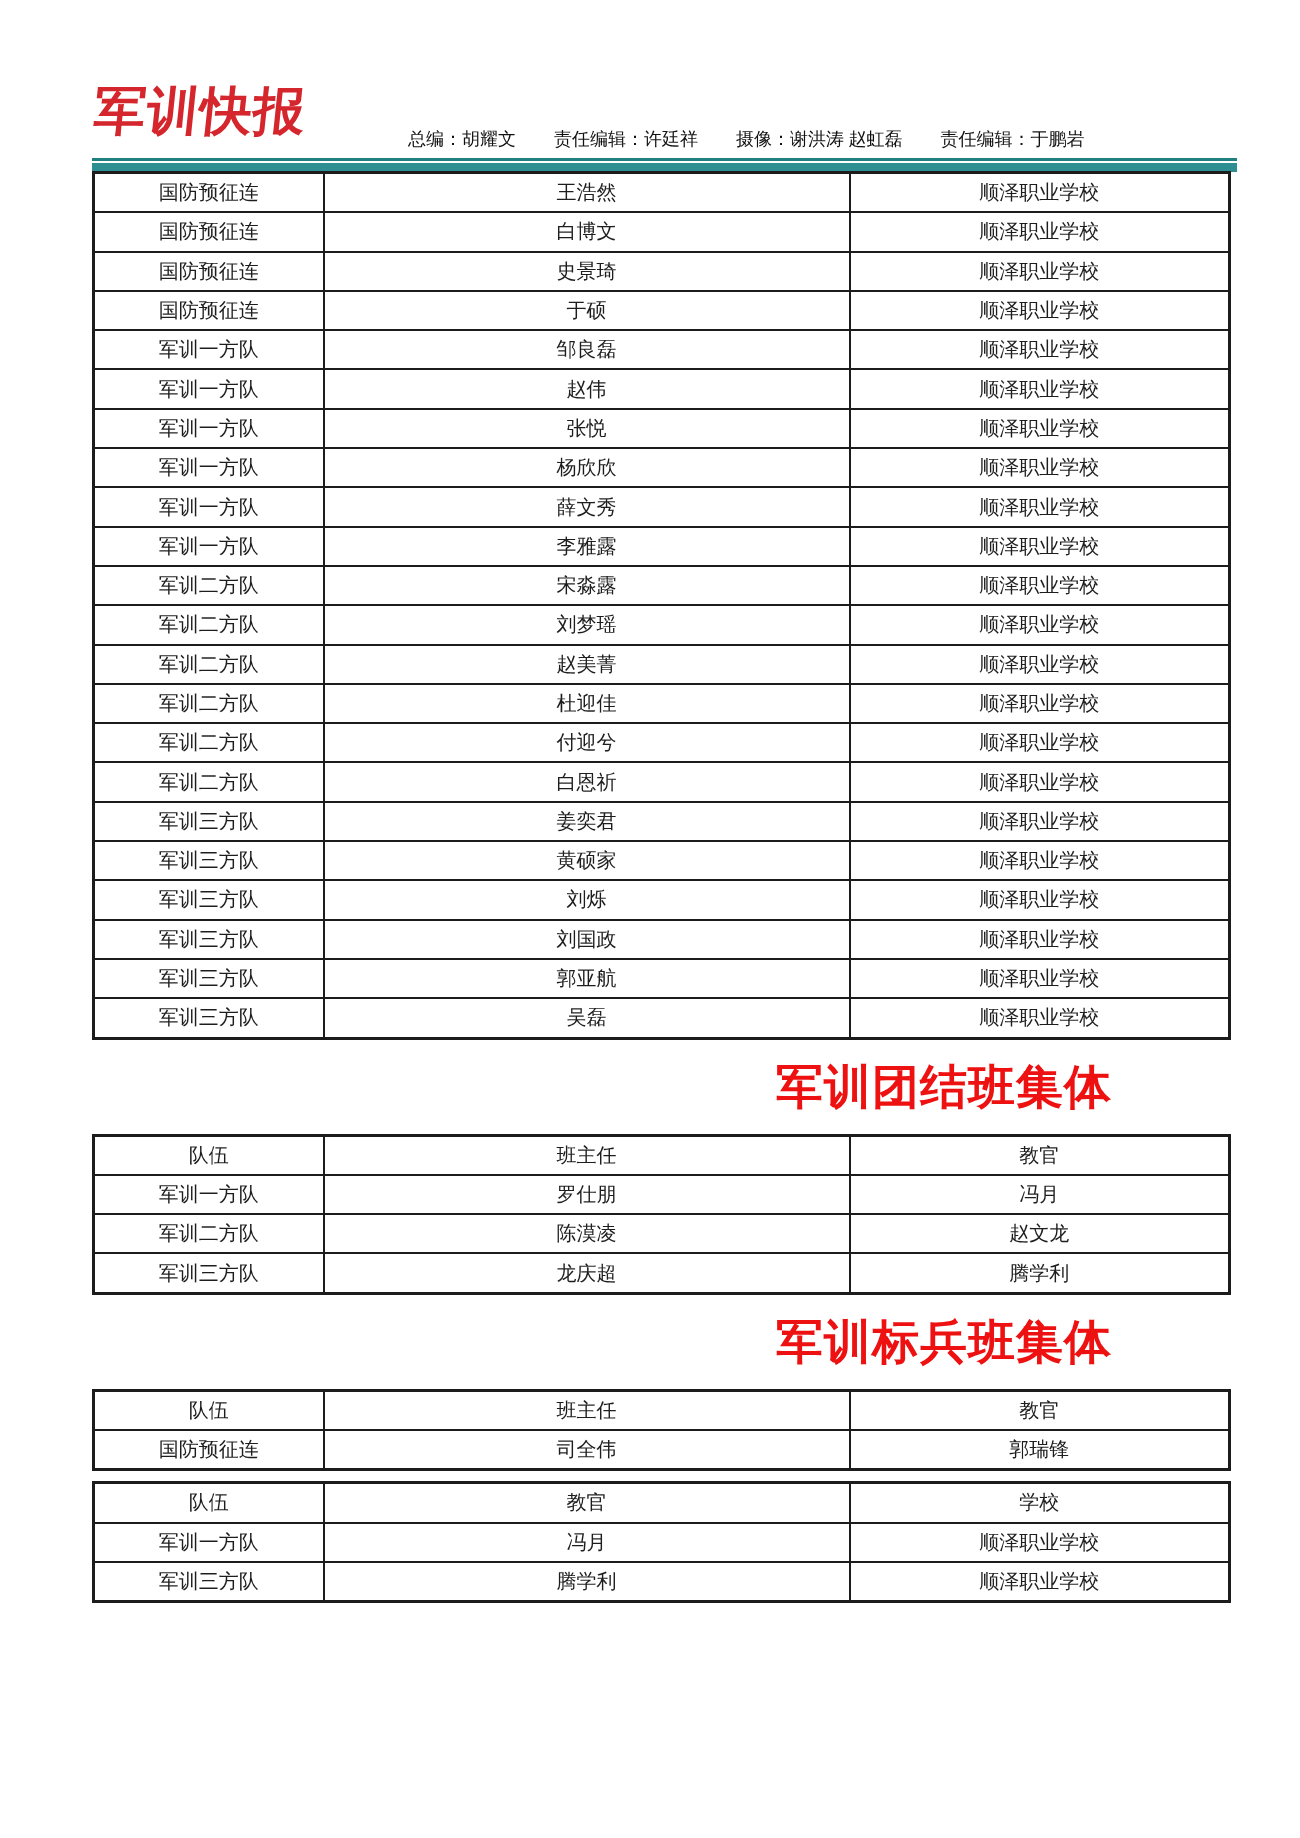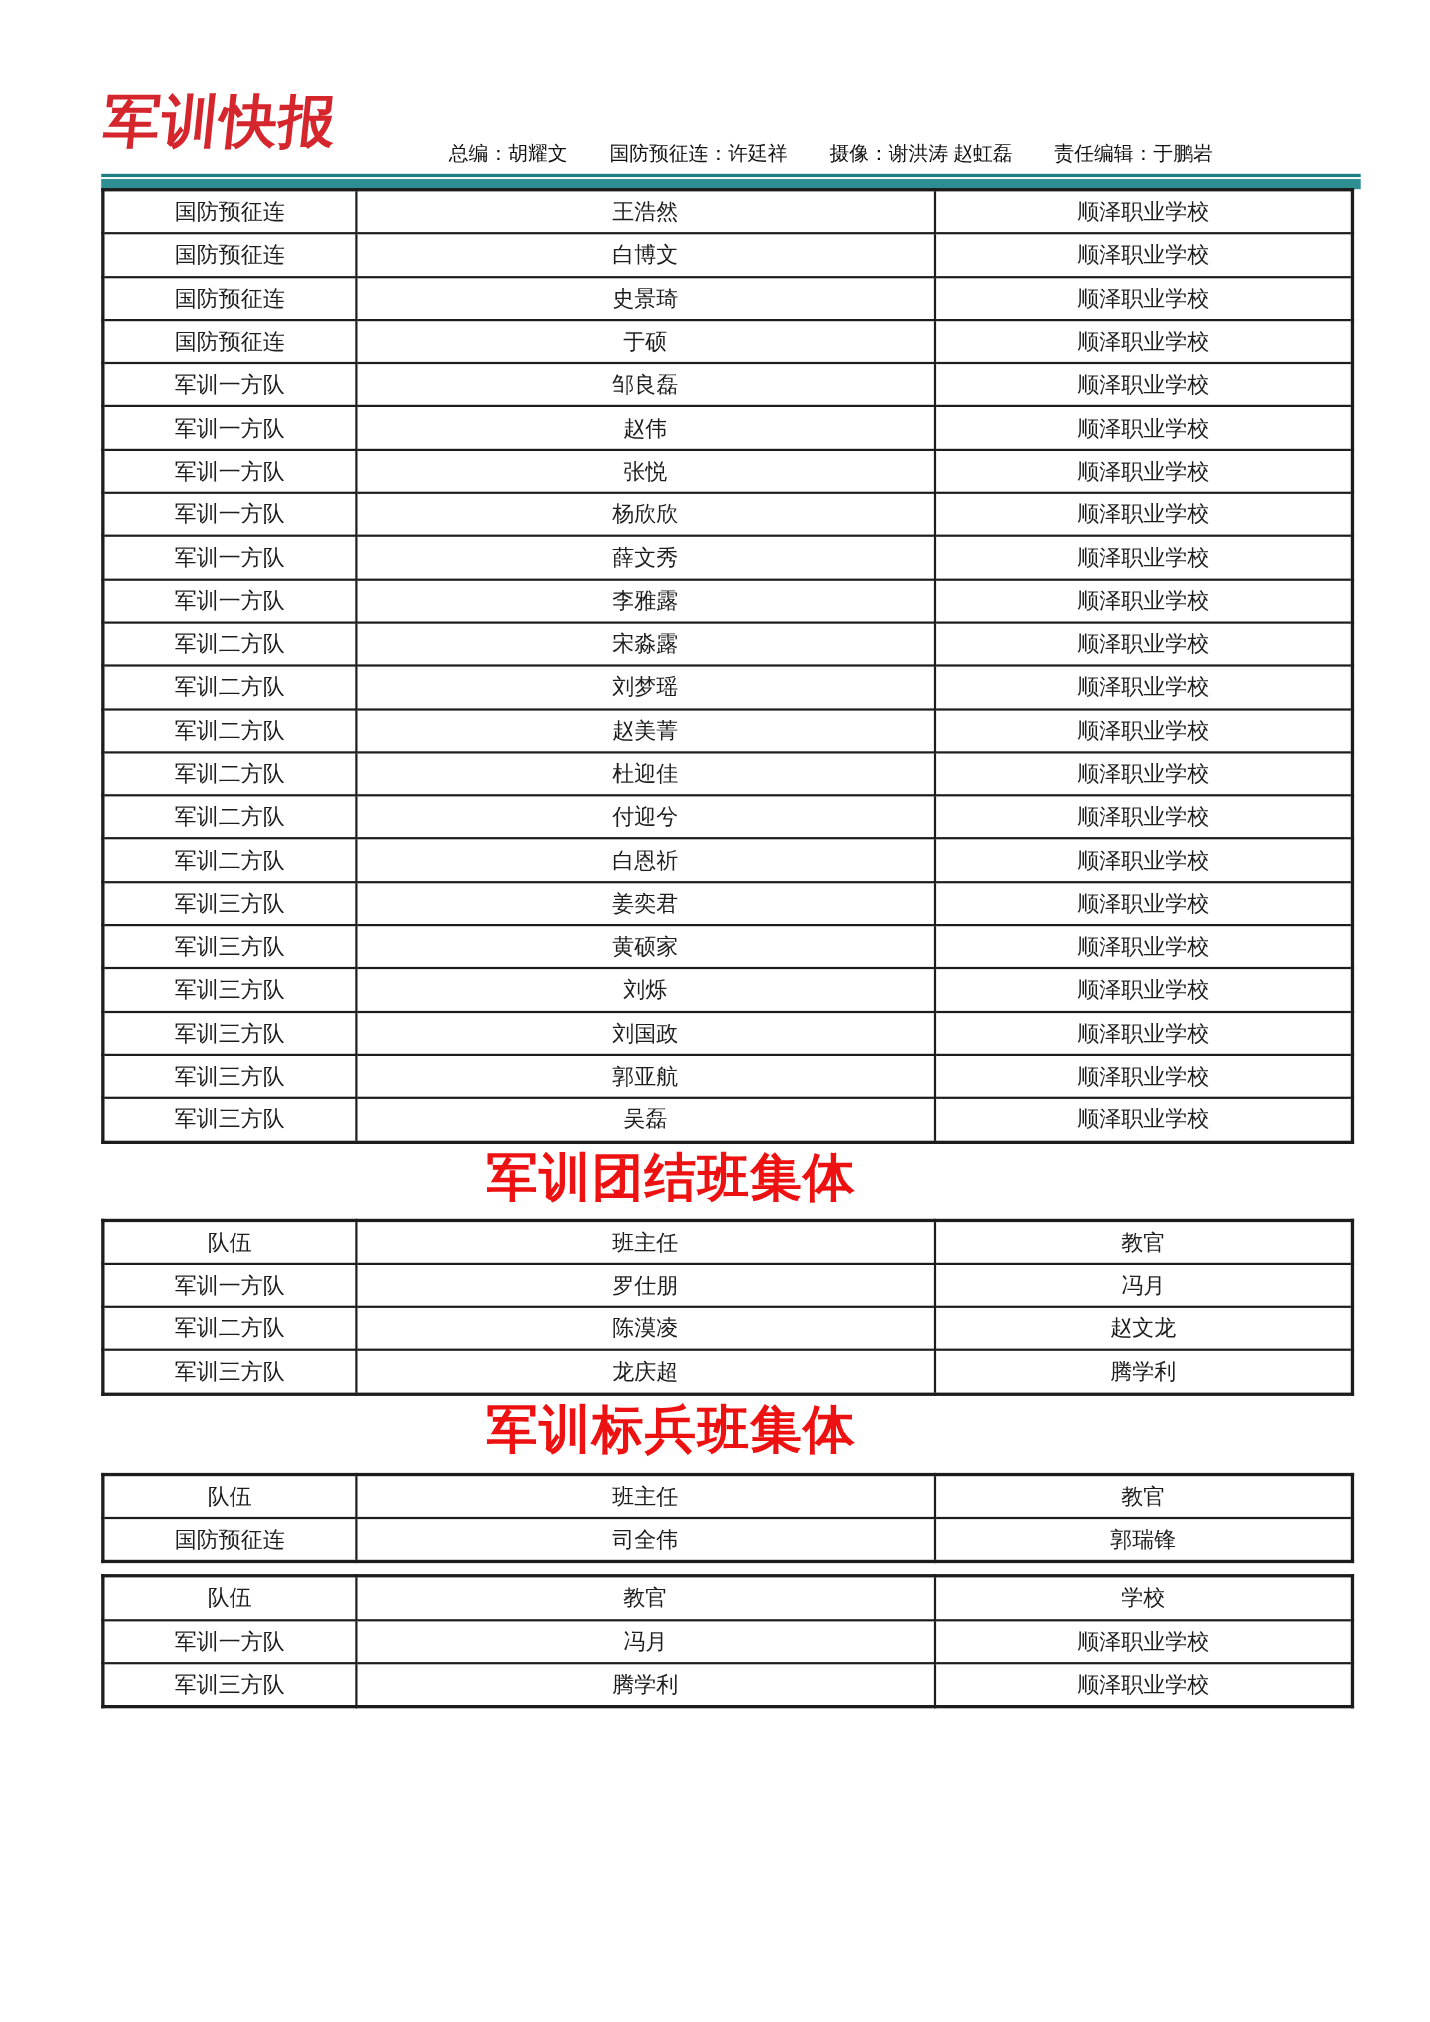--- a/index.html
+++ b/index.html
@@ -44,42 +44,42 @@
     height:37.3px;
     text-align:center;vertical-align:middle;
     font-size:20px;font-weight:normal;
     padding:0;overflow:hidden;white-space:nowrap;
   }
   col.c1{width:230px;}
   col.c2{width:526px;}
   col.c3{width:380px;}
 
   h2.section-heading{
-    margin:0;height:62px;line-height:62px;
-    text-align:center;
+    margin:16px;height:62px;line-height:62px;
+    text-align:right;
     font-size:47px;font-weight:bold;color:var(--accent-red);
     letter-spacing:1px;
   }
   .h-1{margin-top:6px;}
   .t-2{margin-top:6px;}
   .h-2{margin-top:6px;}
   .t-3{margin-top:8px;}
   .h-3{margin-top:6px;}
   .t-4{margin-top:10px;}
 </style>
 </head>
 <body>
 
 <div class="page">
 
   <div class="logo">军训快报</div>
 
   <div class="credits">
     <span>总编：胡耀文</span>
-    <span>国防预征连：许廷祥</span>
+    <span>责任编辑：许廷祥</span>
     <span>摄像：谢洪涛 赵虹磊</span>
     <span>责任编辑：于鹏岩</span>
   </div>
 
   <div class="rule"></div>
 
   <div class="content">
 
     <table class="t-1">
       <colgroup>

